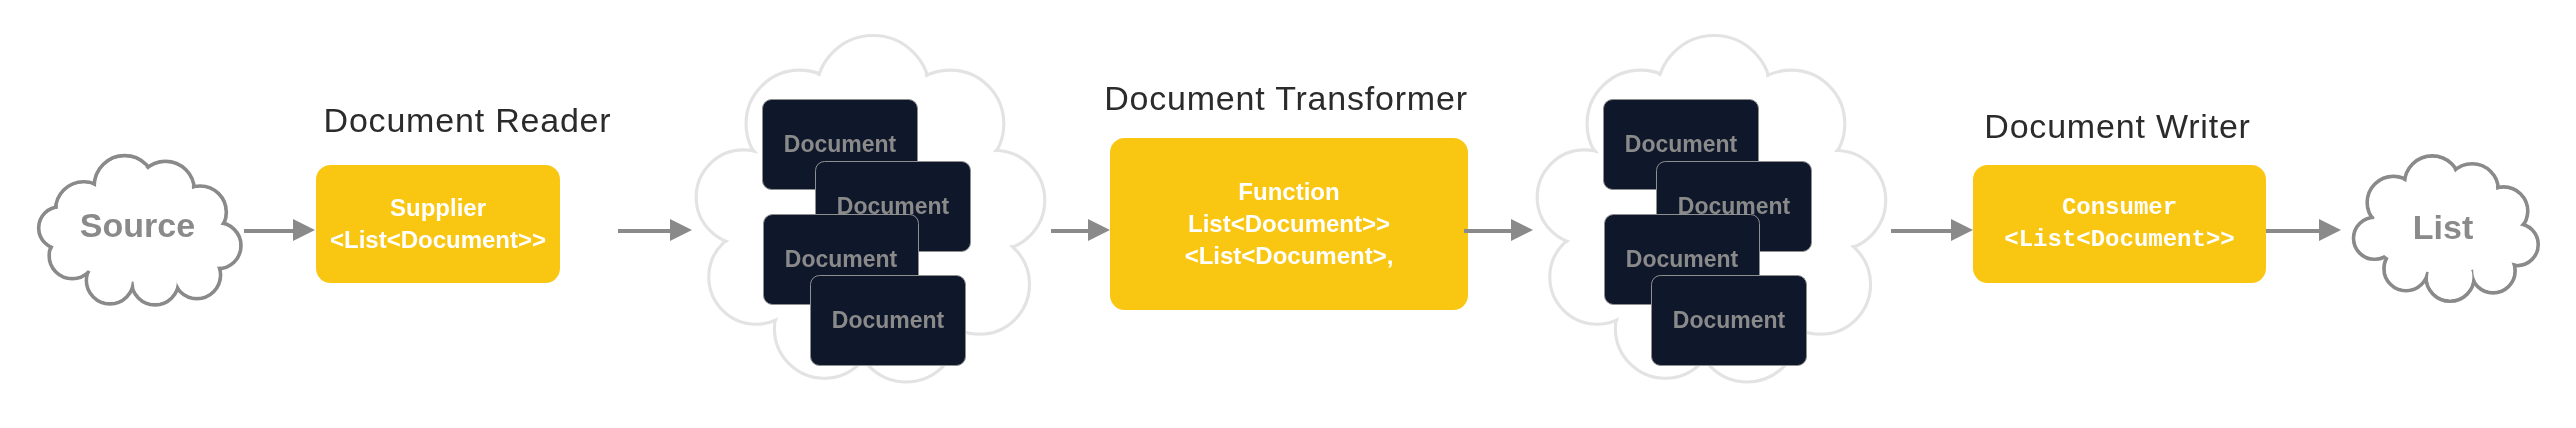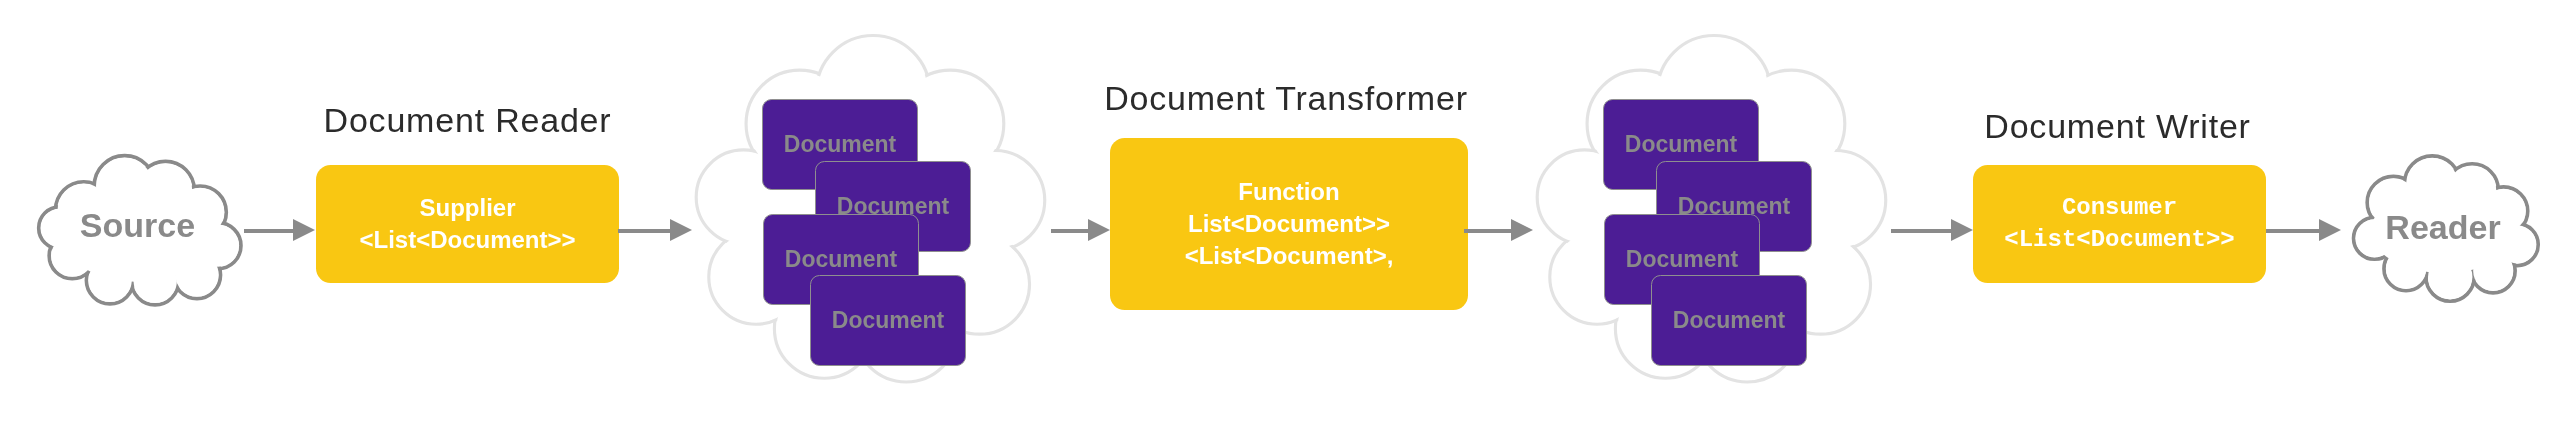--- a/index.html
+++ b/index.html
@@ -57,21 +57,21 @@
     position:absolute;left:0;top:0;width:100%;height:100%;
     display:flex;align-items:center;justify-content:center;
     font-size:34px;font-weight:bold;color:#8A8A8A;
   }
 
   
   .doc-card{
     position:absolute;
     width:156px;height:91px;
     box-sizing:border-box;
-    background:#4c1d95;
+    background:#0f172a;
     border:1.6px solid #8F8F8F;
     border-radius:9.5px;
     display:flex;align-items:center;justify-content:center;
     z-index:2;
   }
   .doc-card span{
     color:#8A8A8A;font-weight:bold;font-size:23px;white-space:nowrap;
   }
   .doc-card.pos1{left:70px;top:66px;}
   .doc-card.pos2{left:123px;top:128px;}
@@ -121,21 +121,21 @@
     <div class="cloud-label">Source</div>
   </div>
 
   <div class="arrow" style="left:244px;top:219px;width:71px;">
     <div class="shaft"></div>
     <div class="head"></div>
   </div>
 
   <div class="stage-title" style="left:310px;top:101px;width:315px;">Document Reader</div>
 
-  <div class="node" style="left:316px;top:165px;width:303px;height:118px;">
+  <div class="node" style="left:316px;top:165px;width:244px;height:118px;">
     <div class="line">Supplier</div>
     <div class="line">&lt;List&lt;Document&gt;&gt;</div>
   </div>
 
   <div class="arrow" style="left:618px;top:219px;width:74px;">
     <div class="shaft"></div>
     <div class="head"></div>
   </div>
 
   <div class="cloud" style="left:692px;top:33px;width:358px;height:363px;">
@@ -272,17 +272,17 @@
         <circle cx="248" cy="82" r="46"></circle>
           <circle cx="308" cy="122" r="42"></circle>
         <circle cx="334" cy="186" r="36"></circle>
           <circle cx="288" cy="236" r="38"></circle>
         <circle cx="206" cy="248" r="42"></circle>
           <circle cx="122" cy="232" r="38"></circle>
         <circle cx="62" cy="174" r="36"></circle>
         <ellipse cx="195" cy="160" rx="140" ry="80"></ellipse>
       </g>
     </svg>
-    <div class="cloud-label">Reader</div>
+    <div class="cloud-label">List</div>
   </div>
 
 </div>
 
 
 </body></html>

